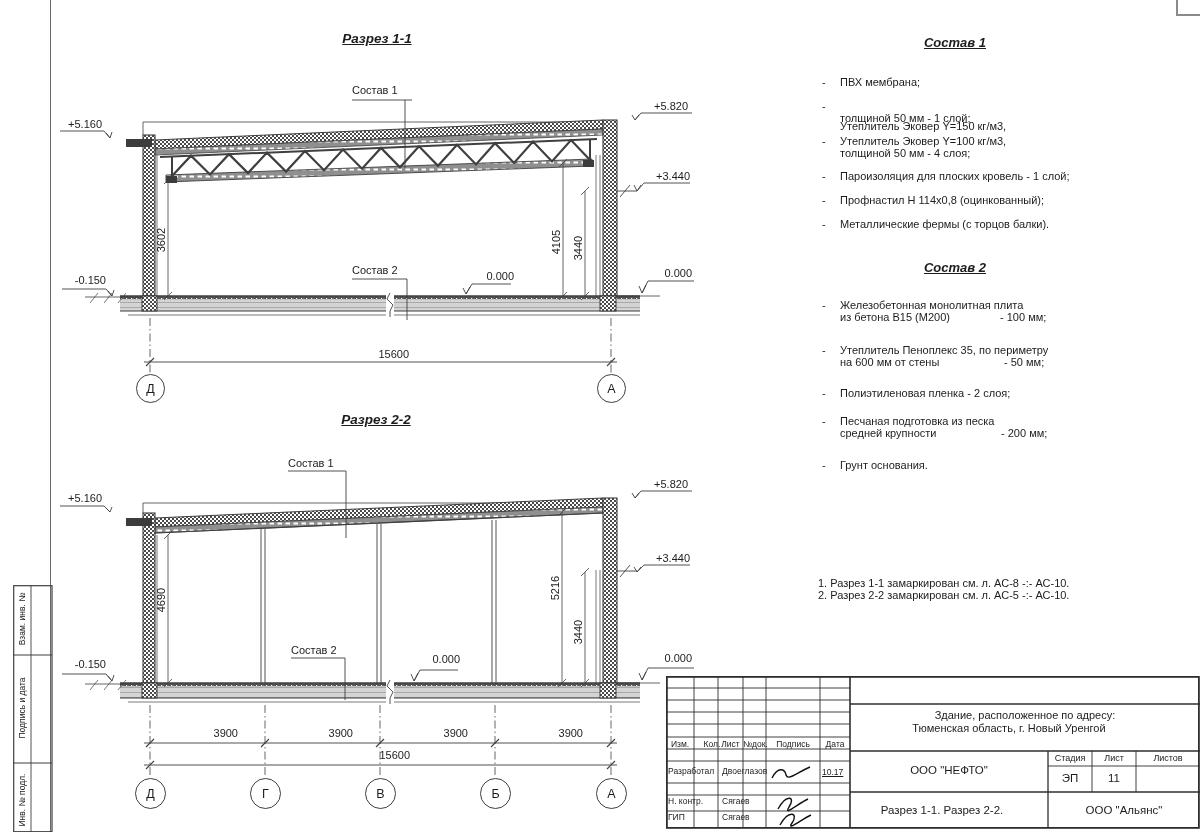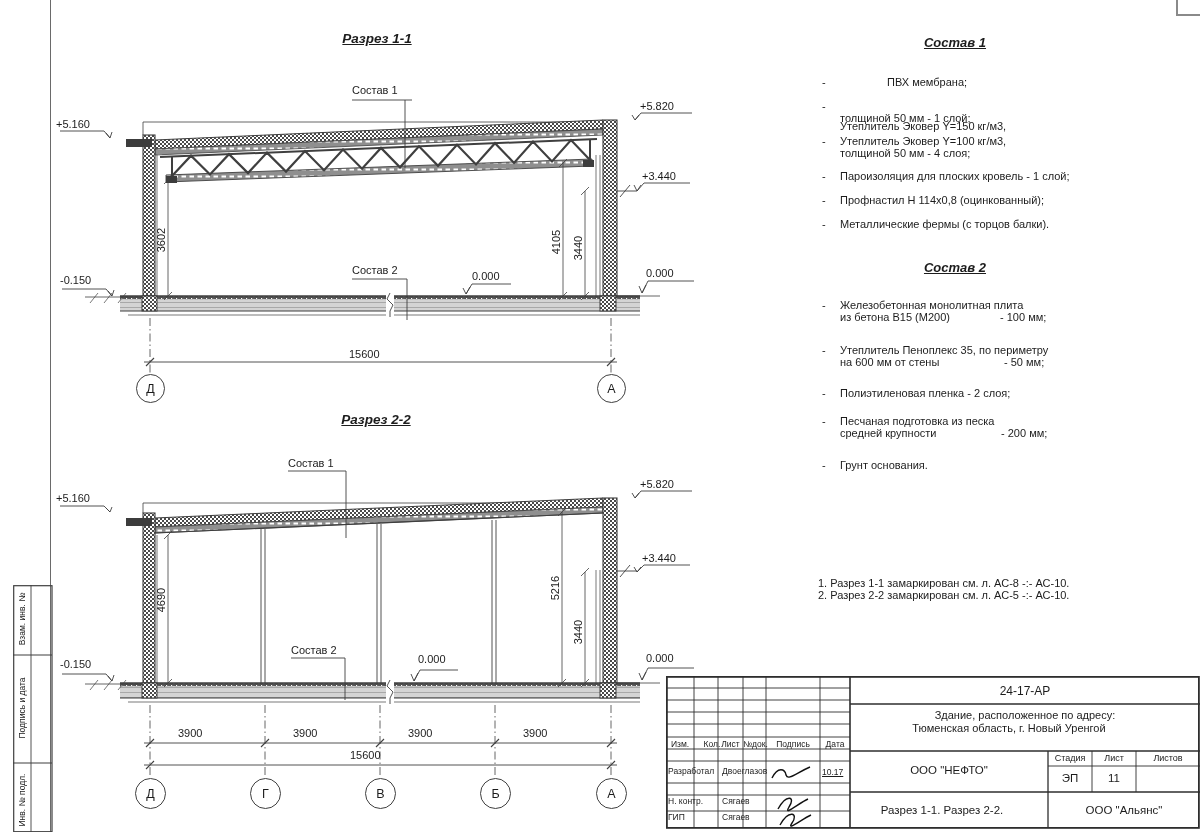--- a/index.html
+++ b/index.html
@@ -1,19 +1,19 @@
 <!DOCTYPE html>
 <html><head>
 <meta charset="utf-8">
 <style>
   html,body{margin:0;padding:0;background:#e8e8e8;}
   #page{position:relative;width:1200px;height:832px;background:#ffffff;overflow:hidden;
         font-family:"Liberation Sans",sans-serif;color:#1c1c1c;}
   .t{position:absolute;font-size:11px;color:#1c1c1c;white-space:nowrap;line-height:12px;}
-  .ctr{text-align:left;}
+  .ctr{text-align:right;}
   .title{position:absolute;font-size:13.5px;font-style:italic;font-weight:bold;
          text-decoration:underline;text-align:center;white-space:nowrap;}
   .rot{transform:rotate(-90deg);transform-origin:center center;text-align:center;}
   .circle{position:absolute;border:1.3px solid #3f3f3f;border-radius:50%;background:#fff;
           display:flex;align-items:center;justify-content:center;font-size:12.5px;}
   .sideLbl{position:absolute;font-size:8.5px;transform:rotate(-90deg);transform-origin:center center;
            text-align:center;white-space:nowrap;}
   .tbt{position:absolute;white-space:nowrap;color:#1c1c1c;}
   svg{position:absolute;overflow:visible;}
   .vline{position:absolute;background:#6a6a6a;}
@@ -296,21 +296,21 @@
     </div>
   <div class="circle" style="left:480px;top:778px;width:29px;height:29px;">
       <span>Б</span>
     </div>
   <div class="circle" style="left:596px;top:778px;width:29px;height:29px;">
       <span>А</span>
     </div>
 
   <span class="title" style="left:885px;top:35px;width:140px;font-size:13px;">Состав 1</span>
   <span class="t" style="left:822px;top:76px;">-</span>
-  <span class="t" style="left:887px;top:76px;">ПВХ мембрана;</span>
+  <span class="t" style="left:840px;top:76px;">ПВХ мембрана;</span>
   <span class="t" style="left:822px;top:100px;">-</span>
   <span class="t" style="left:840px;top:100px;margin-top:20px;">Утеплитель Эковер Y=150 кг/м3,</span>
   <span class="t" style="left:840px;top:112px;">толщиной 50 мм - 1 слой;</span>
   <span class="t" style="left:822px;top:135px;">-</span>
   <span class="t" style="left:840px;top:135px;">Утеплитель Эковер Y=100 кг/м3,</span>
   <span class="t" style="left:840px;top:147px;">толщиной 50 мм - 4 слоя;</span>
   <span class="t" style="left:822px;top:170px;">-</span>
   <span class="t" style="left:840px;top:170px;">Пароизоляция для плоских кровель - 1 слой;</span>
   <span class="t" style="left:822px;top:194px;">-</span>
   <span class="t" style="left:840px;top:194px;">Профнастил Н 114х0,8 (оцинкованный);</span>
@@ -368,21 +368,20 @@
       <line x1="382" y1="75" x2="382" y2="152" stroke-width="1.3"></line>
       <line x1="426" y1="75" x2="426" y2="116" stroke-width="0.9"></line>
       <line x1="470" y1="75" x2="470" y2="116" stroke-width="0.9"></line>
       <line x1="382" y1="90" x2="534" y2="90" stroke-width="0.9"></line>
 
       <path d="M106,102 C112,90 119,93 120,99 C122,105 130,97 144,91" stroke="#111" stroke-width="1.4"></path>
       <path d="M112,133 C121,117 130,121 123,131 C117,141 133,127 142,123" stroke="#111" stroke-width="1.4"></path>
       <path d="M114,149 C123,133 133,137 126,147 C120,156 136,143 145,139" stroke="#111" stroke-width="1.4"></path>
     </g>
   </svg>
-  <span class="tbt ctr" style="left:850px;top:684px;width:350px;text-align:center;font-size:12px;">24-17-АР</span>
   <span class="tbt" style="left:850px;top:709px;width:350px;text-align:center;font-size:11px;">Здание, расположенное по адресу:</span>
   <span class="tbt" style="left:850px;top:722px;width:318px;text-align:center;font-size:11px;">Тюменская область, г. Новый Уренгой</span>
   <span class="tbt" style="left:666px;top:739px;width:28px;text-align:center;font-size:8.5px;">Изм.</span>
   <span class="tbt" style="left:694px;top:739px;width:36px;text-align:center;font-size:8.5px;">Кол.</span>
   <span class="tbt" style="left:718px;top:739px;width:25px;text-align:center;font-size:8.5px;">Лист</span>
   <span class="tbt" style="left:743px;top:739px;width:23px;text-align:center;font-size:8.5px;">№док.</span>
   <span class="tbt" style="left:766px;top:739px;width:54px;text-align:center;font-size:8.5px;">Подпись</span>
   <span class="tbt" style="left:820px;top:739px;width:30px;text-align:center;font-size:8.5px;">Дата</span>
   <span class="tbt" style="left:668px;top:766px;font-size:8.5px;">Разработал</span>
   <span class="tbt" style="left:722px;top:766px;font-size:8.5px;">Двоеглазов</span>

